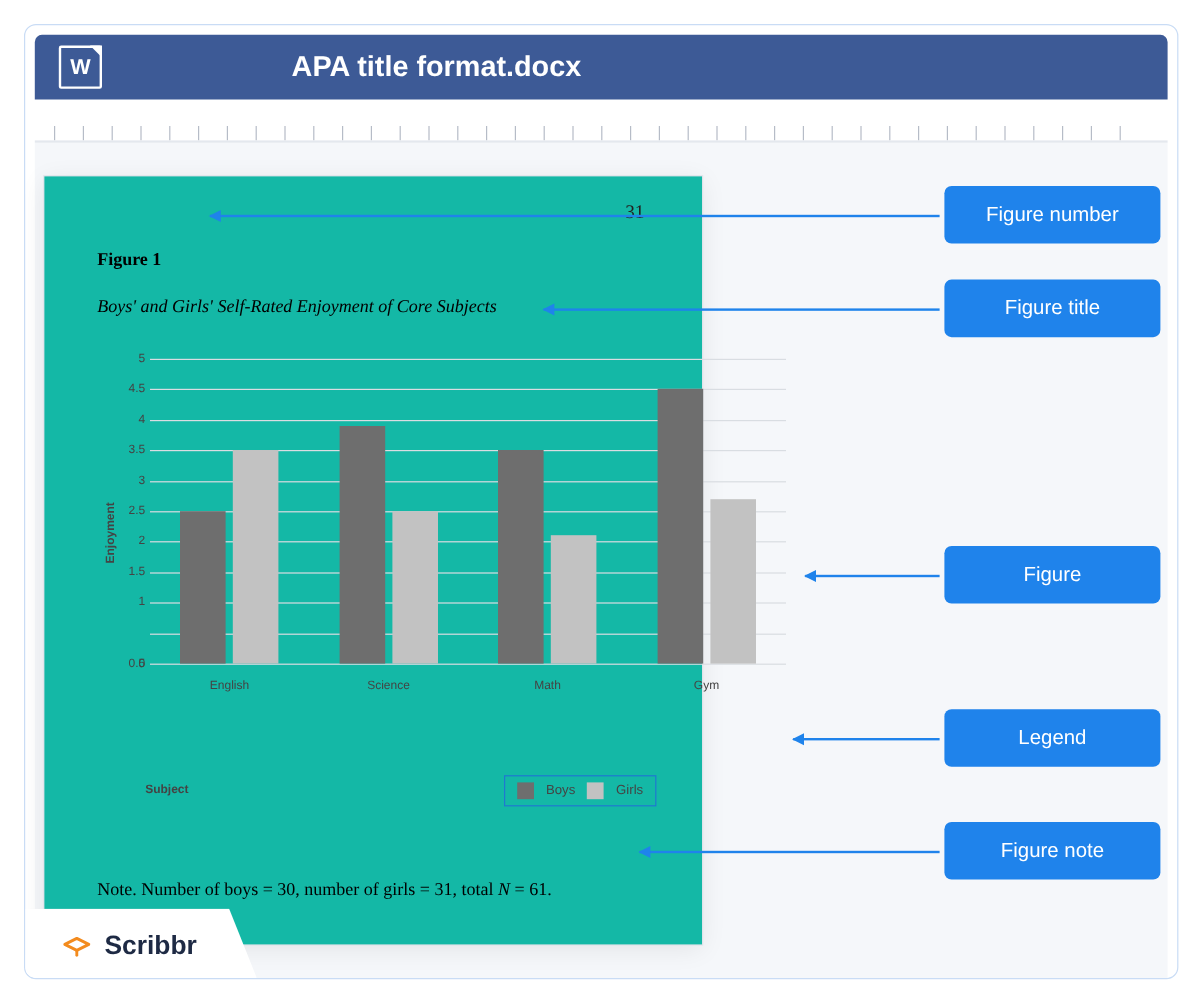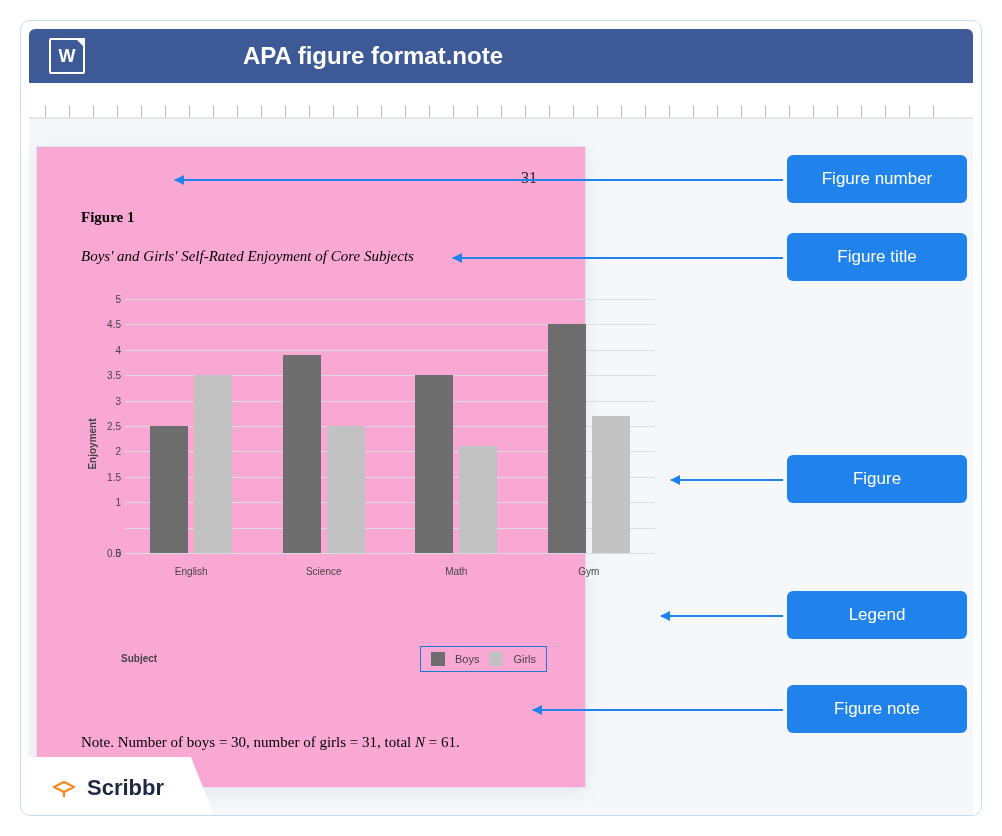--- a/index.html
+++ b/index.html
@@ -79,21 +79,21 @@
   .editor-area {
     position: relative;
     padding: 28px 8px 8px 8px;
     background: #f5f7fa;
     margin: 0 8px;
     height: calc(100% - 54px - 28px - 16px);
   }
   .page {
     width: 548px;
     height: 640px;
-    background: #f9a8d4;
+    background: #14b8a6;
     box-shadow: 0 0 0 1px #dfe3ea, 0 4px 20px rgba(0,0,0,0.08);
     padding: 34px 44px 24px 44px;
     position: relative;
     font-family: "Times New Roman", Times, serif;
   }
   .page-number {
     position: absolute;
     top: 22px;
     right: 48px;
     font-size: 16px;
@@ -269,21 +269,21 @@
     color: #1e2a44;
   }
 </style>
 </head>
 <body>
 
 <div class="container">
 
   <div class="titlebar">
     <div class="word-icon">W</div>
-    <div class="doc-title">APA figure format.note</div>
+    <div class="doc-title">APA title format.docx</div>
   </div>
 
   <div class="ruler">
     <div class="ruler-ticks">
       <div class="ruler-tick"></div>
         <div class="ruler-tick"></div>
         <div class="ruler-tick"></div>
         <div class="ruler-tick"></div>
         <div class="ruler-tick"></div>
       <div class="ruler-tick"></div>

